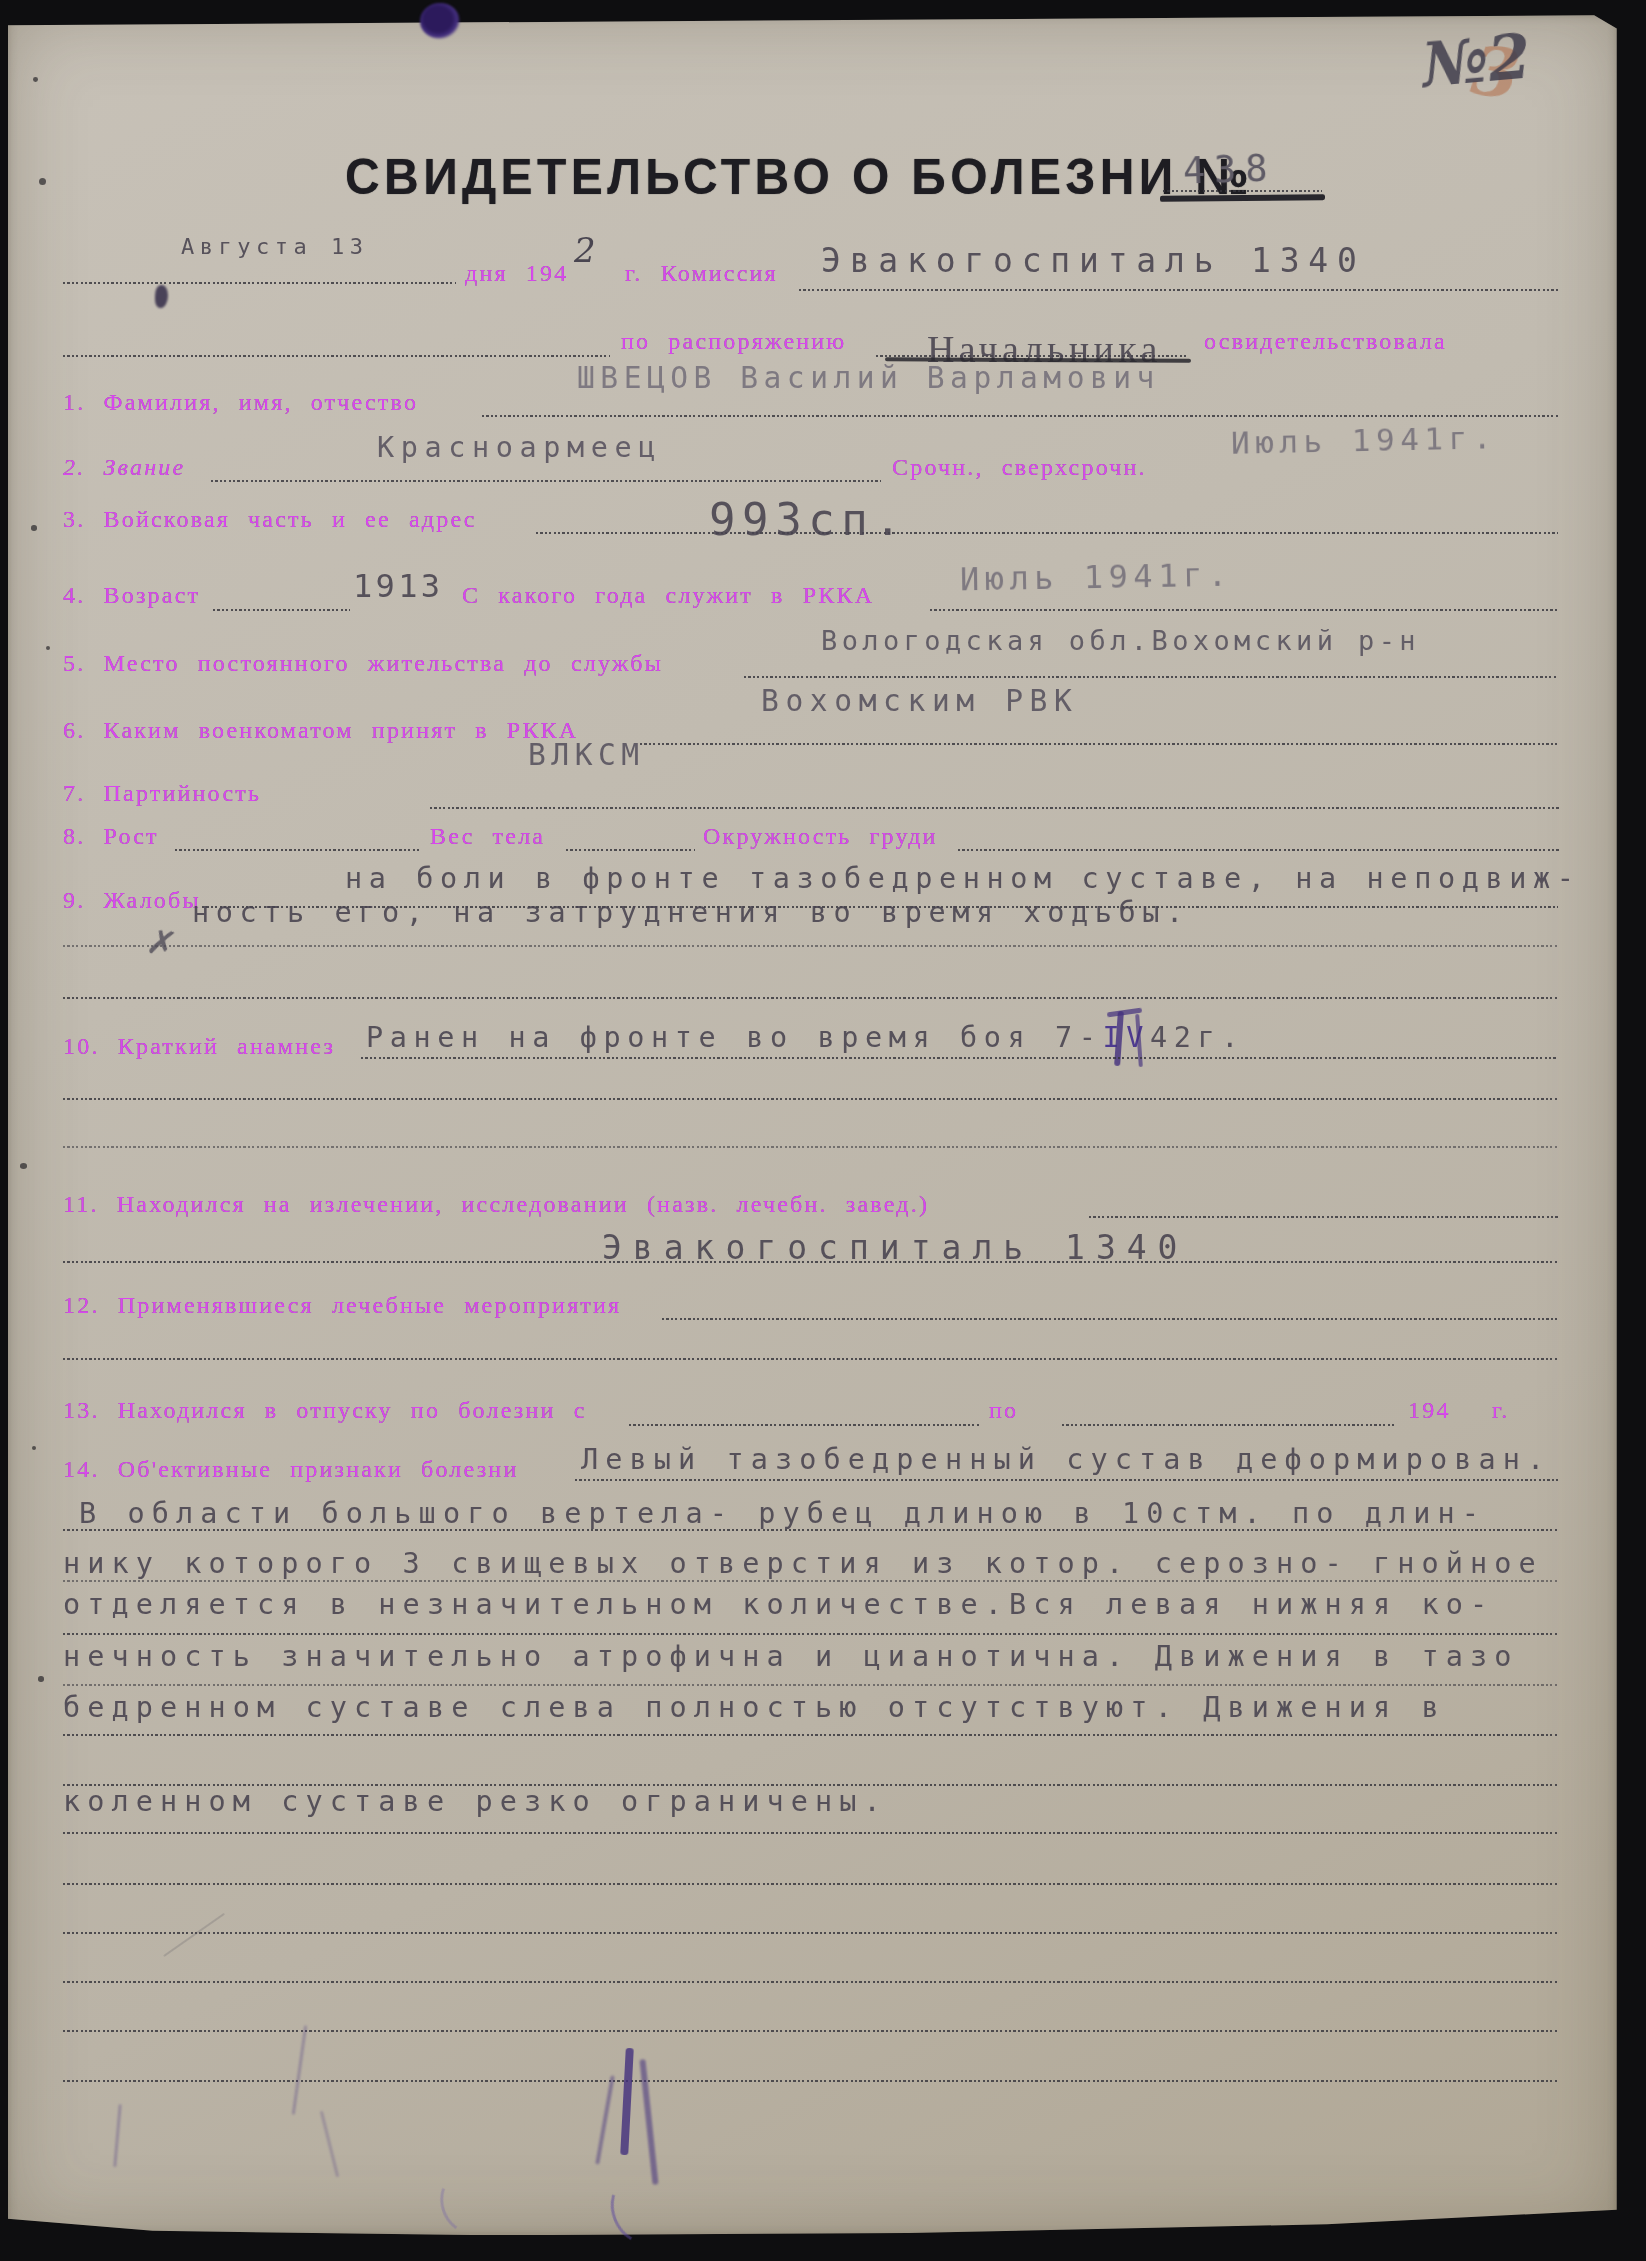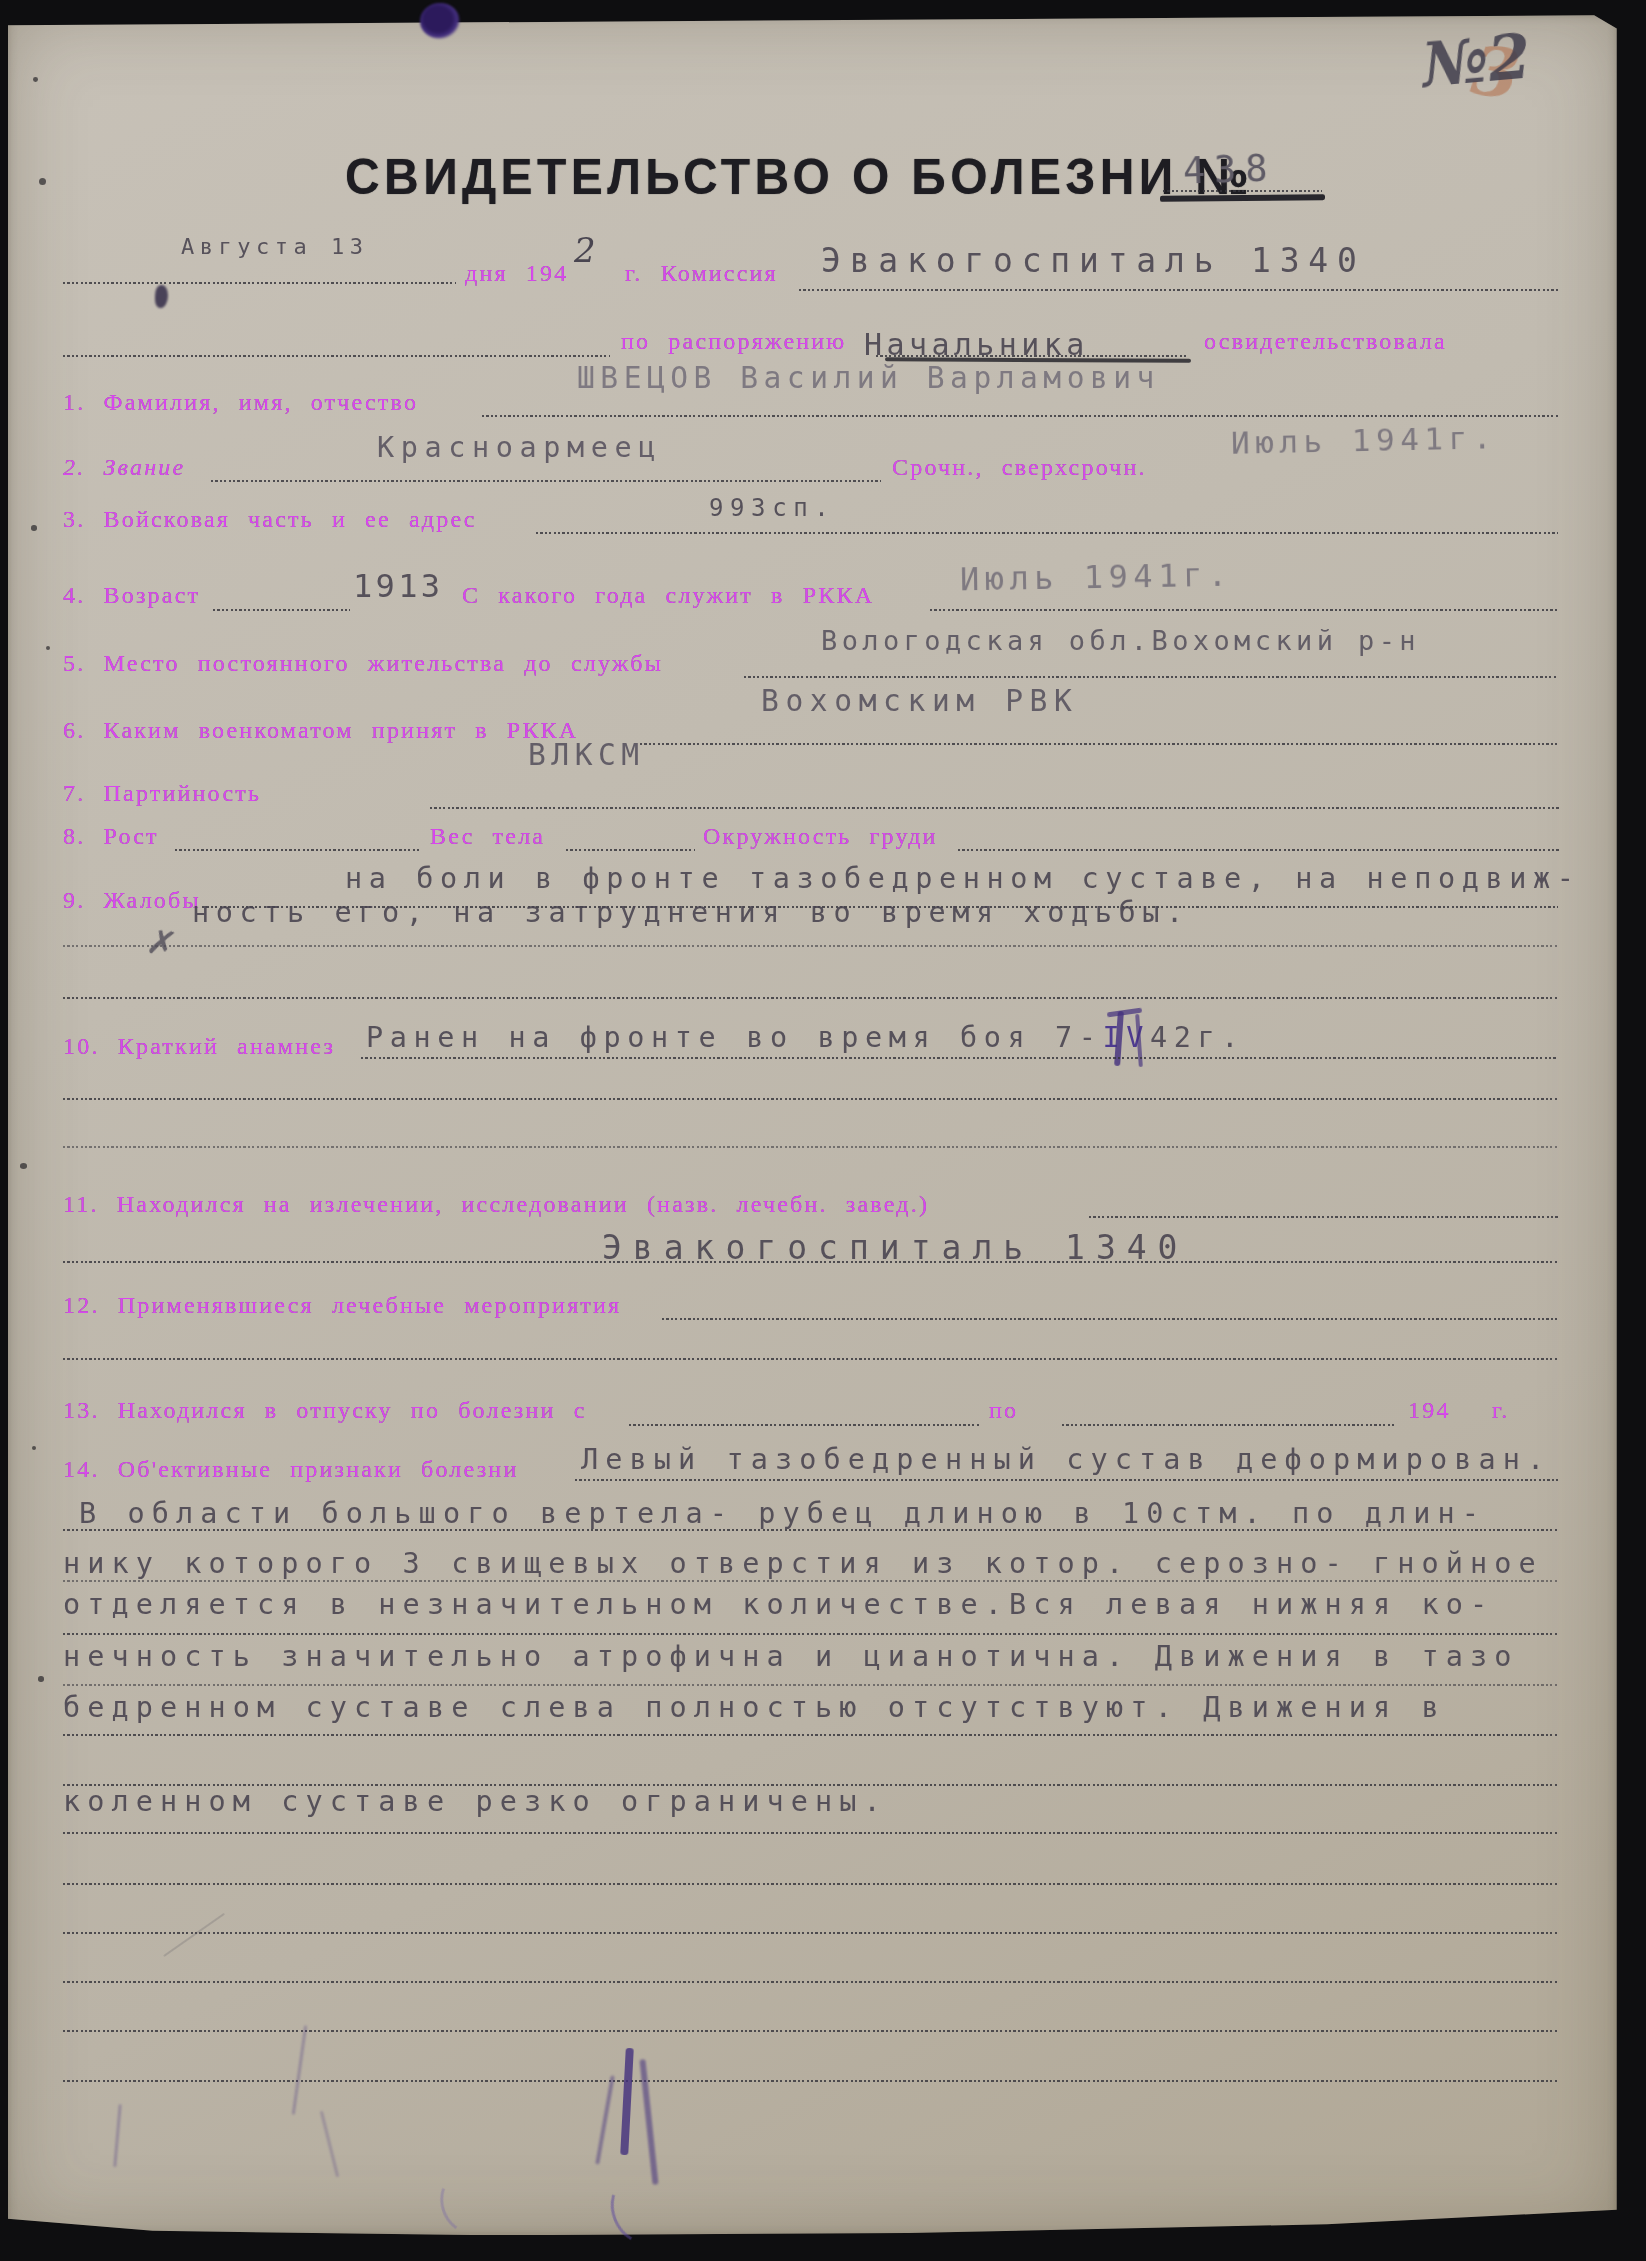--- a/index.html
+++ b/index.html
@@ -63,21 +63,21 @@
   <div class="dots" style="left:63px;top:282px;width:393px;"></div>
   <span class="p" style="left:465px;top:260px;">дня 194</span>
   <span class="hand" style="left:574px;top:230px;font-size:34px;color:#494550;">2</span>
   <span class="p" style="left:625px;top:260px;">г. Комиссия</span>
   <div class="dots" style="left:799px;top:289px;width:760px;"></div>
   <span class="t t2" style="left:821px;top:241px;font-size:33px;letter-spacing:8.8px;">Эвакогоспиталь 1340</span>
 
   <div class="dots" style="left:63px;top:355px;width:547px;"></div>
   <span class="p" style="left:621px;top:328px;">по распоряжению</span>
   <div class="dots" style="left:876px;top:355px;width:312px;"></div>
-  <span class="t t2" style="left:864px;top:327px;font-size:30px;letter-spacing:4.4px;">Начальника</span>
+  <span class="t t2" style="left:927px;top:327px;font-size:38px;letter-spacing:4.4px;font-family:Liberation Serif, serif;">Начальника</span>
   <div class="solid" style="left:885px;top:358px;width:306px;height:3.8px;transform:rotate(0.3deg);opacity:.85;"></div>
   <span class="p" style="left:1204px;top:328px;">освидетельствовала</span>
 
   <span class="t t3" style="left:577px;top:361px;font-size:29.6px;letter-spacing:5.5px;">ШВЕЦОВ Василий Варламович</span>
 
   <span class="p" style="left:63px;top:389px;">
     <span>1.</span>
     <span>Фамилия, имя, отчество</span>
   </span>
   <div class="dots" style="left:482px;top:415px;width:1077px;"></div>
@@ -89,21 +89,21 @@
   <div class="dots" style="left:211px;top:480px;width:670px;"></div>
   <span class="t" style="left:377px;top:431px;">Красноармеец</span>
   <span class="p" style="left:892px;top:454px;">Срочн., сверхсрочн.</span>
   <span class="t t3" style="left:1231px;top:422px;font-size:31px;letter-spacing:5.5px;transform:rotate(-1.2deg);">Июль 1941г.</span>
 
   <span class="p" style="left:63px;top:506px;">
     <span>3.</span>
     <span>Войсковая часть и ее адрес</span>
   </span>
   <div class="dots" style="left:536px;top:532px;width:1022px;"></div>
-  <span class="t t2" style="left:709px;top:494px;font-size:24px;">993сп.</span>
+  <span class="t t2" style="left:709px;top:494px;font-size:44px;">993сп.</span>
 
   <span class="p" style="left:63px;top:582px;">
     <span>4.</span>
     <span>Возраст</span>
   </span>
   <div class="dots" style="left:213px;top:609px;width:137px;"></div>
   <span class="t t2" style="left:353px;top:567px;font-size:32px;letter-spacing:3.3px;">1913</span>
   <span class="p" style="left:462px;top:582px;">С какого года служит в РККА</span>
   <div class="dots" style="left:930px;top:609px;width:628px;"></div>
   <span class="t t3" style="left:960px;top:558px;font-size:32px;letter-spacing:5.5px;transform:rotate(-1deg);">Июль 1941г.</span>

